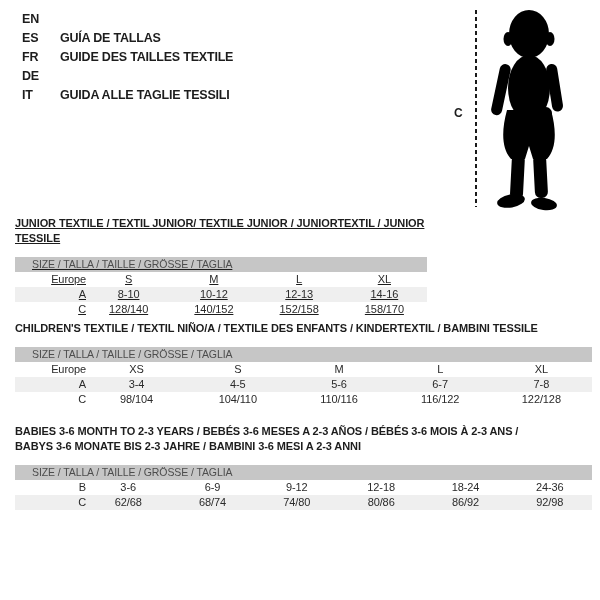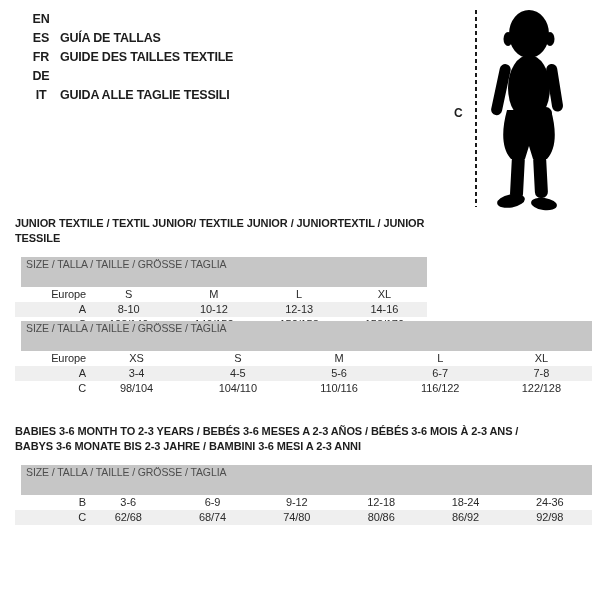--- a/index.html
+++ b/index.html
@@ -3,31 +3,31 @@
 <meta charset="utf-8">
 <style>
   html,body{margin:0;padding:0;background:#fff;}
   .page{
     position:relative;width:600px;height:600px;background:#ffffff;overflow:hidden;
     font-family:"Liberation Sans",sans-serif;color:#1d1d1d;
   }
   
   .languages{position:absolute;left:22px;top:10px;}
   .lang-row{display:flex;line-height:19px;font-size:12.5px;font-weight:700;letter-spacing:-0.2px;}
-  .lang-code{width:38px;text-align:center;}
+  .lang-code{width:38px;}
   
   .figure{position:absolute;left:450px;top:4px;width:132px;height:210px;}
   
   .section{position:absolute;left:15px;}
   .sec-title{font-size:11px;font-weight:700;line-height:15px;letter-spacing:-0.1px;margin-bottom:11px;}
-  .w-junior{width:412px;}
+  .w-junior{width:412px;text-decoration:underline;}
   .w-full{width:577px;}
   .sizebar{
-    height:30px;line-height:15px;background:#c6c6c6;color:#4d4d4d;
-    font-size:10.5px;padding-left:5px;letter-spacing:-0.1px;box-sizing:border-box;margin-left:6px;
+    height:15px;line-height:15px;background:#c6c6c6;color:#4d4d4d;
+    font-size:10.5px;padding-left:17px;letter-spacing:-0.1px;box-sizing:border-box;
   }
   table.tbl{table-layout:fixed;border-collapse:collapse;width:100%;}
   table.tbl td{
     font-size:11px;line-height:15px;height:15px;padding:0;text-align:center;
     color:#2a2a2a;letter-spacing:-0.1px;white-space:nowrap;overflow:hidden;
   }
   table.tbl td.lbl{text-align:right;padding-left:5px;width:66px;}
   table.tbl tr.alt{background:#efefef;}
   
   .footnotes{position:absolute;left:15px;top:538px;}
@@ -112,20 +112,23 @@
             <td>128/140</td>
             <td>140/152</td>
             <td>152/158</td>
             <td>158/170</td>
           </tr>
         </tbody>
       </table>
   </div>
 
   <div class="section w-full" style="top:321px;">
+    <div class="sec-title">
+        <div>CHILDREN'S TEXTILE / TEXTIL NIÑO/A / TEXTILE DES ENFANTS / KINDERTEXTIL / BAMBINI TESSILE</div>
+      </div>
     <div class="sizebar">SIZE / TALLA / TAILLE / GRÖSSE / TAGLIA</div>
     <table class="tbl">
         <tbody>
           <tr>
             <td class="lbl">Europe</td>
             <td>XS</td>
             <td>S</td>
             <td>M</td>
             <td>L</td>
             <td>XL</td>

